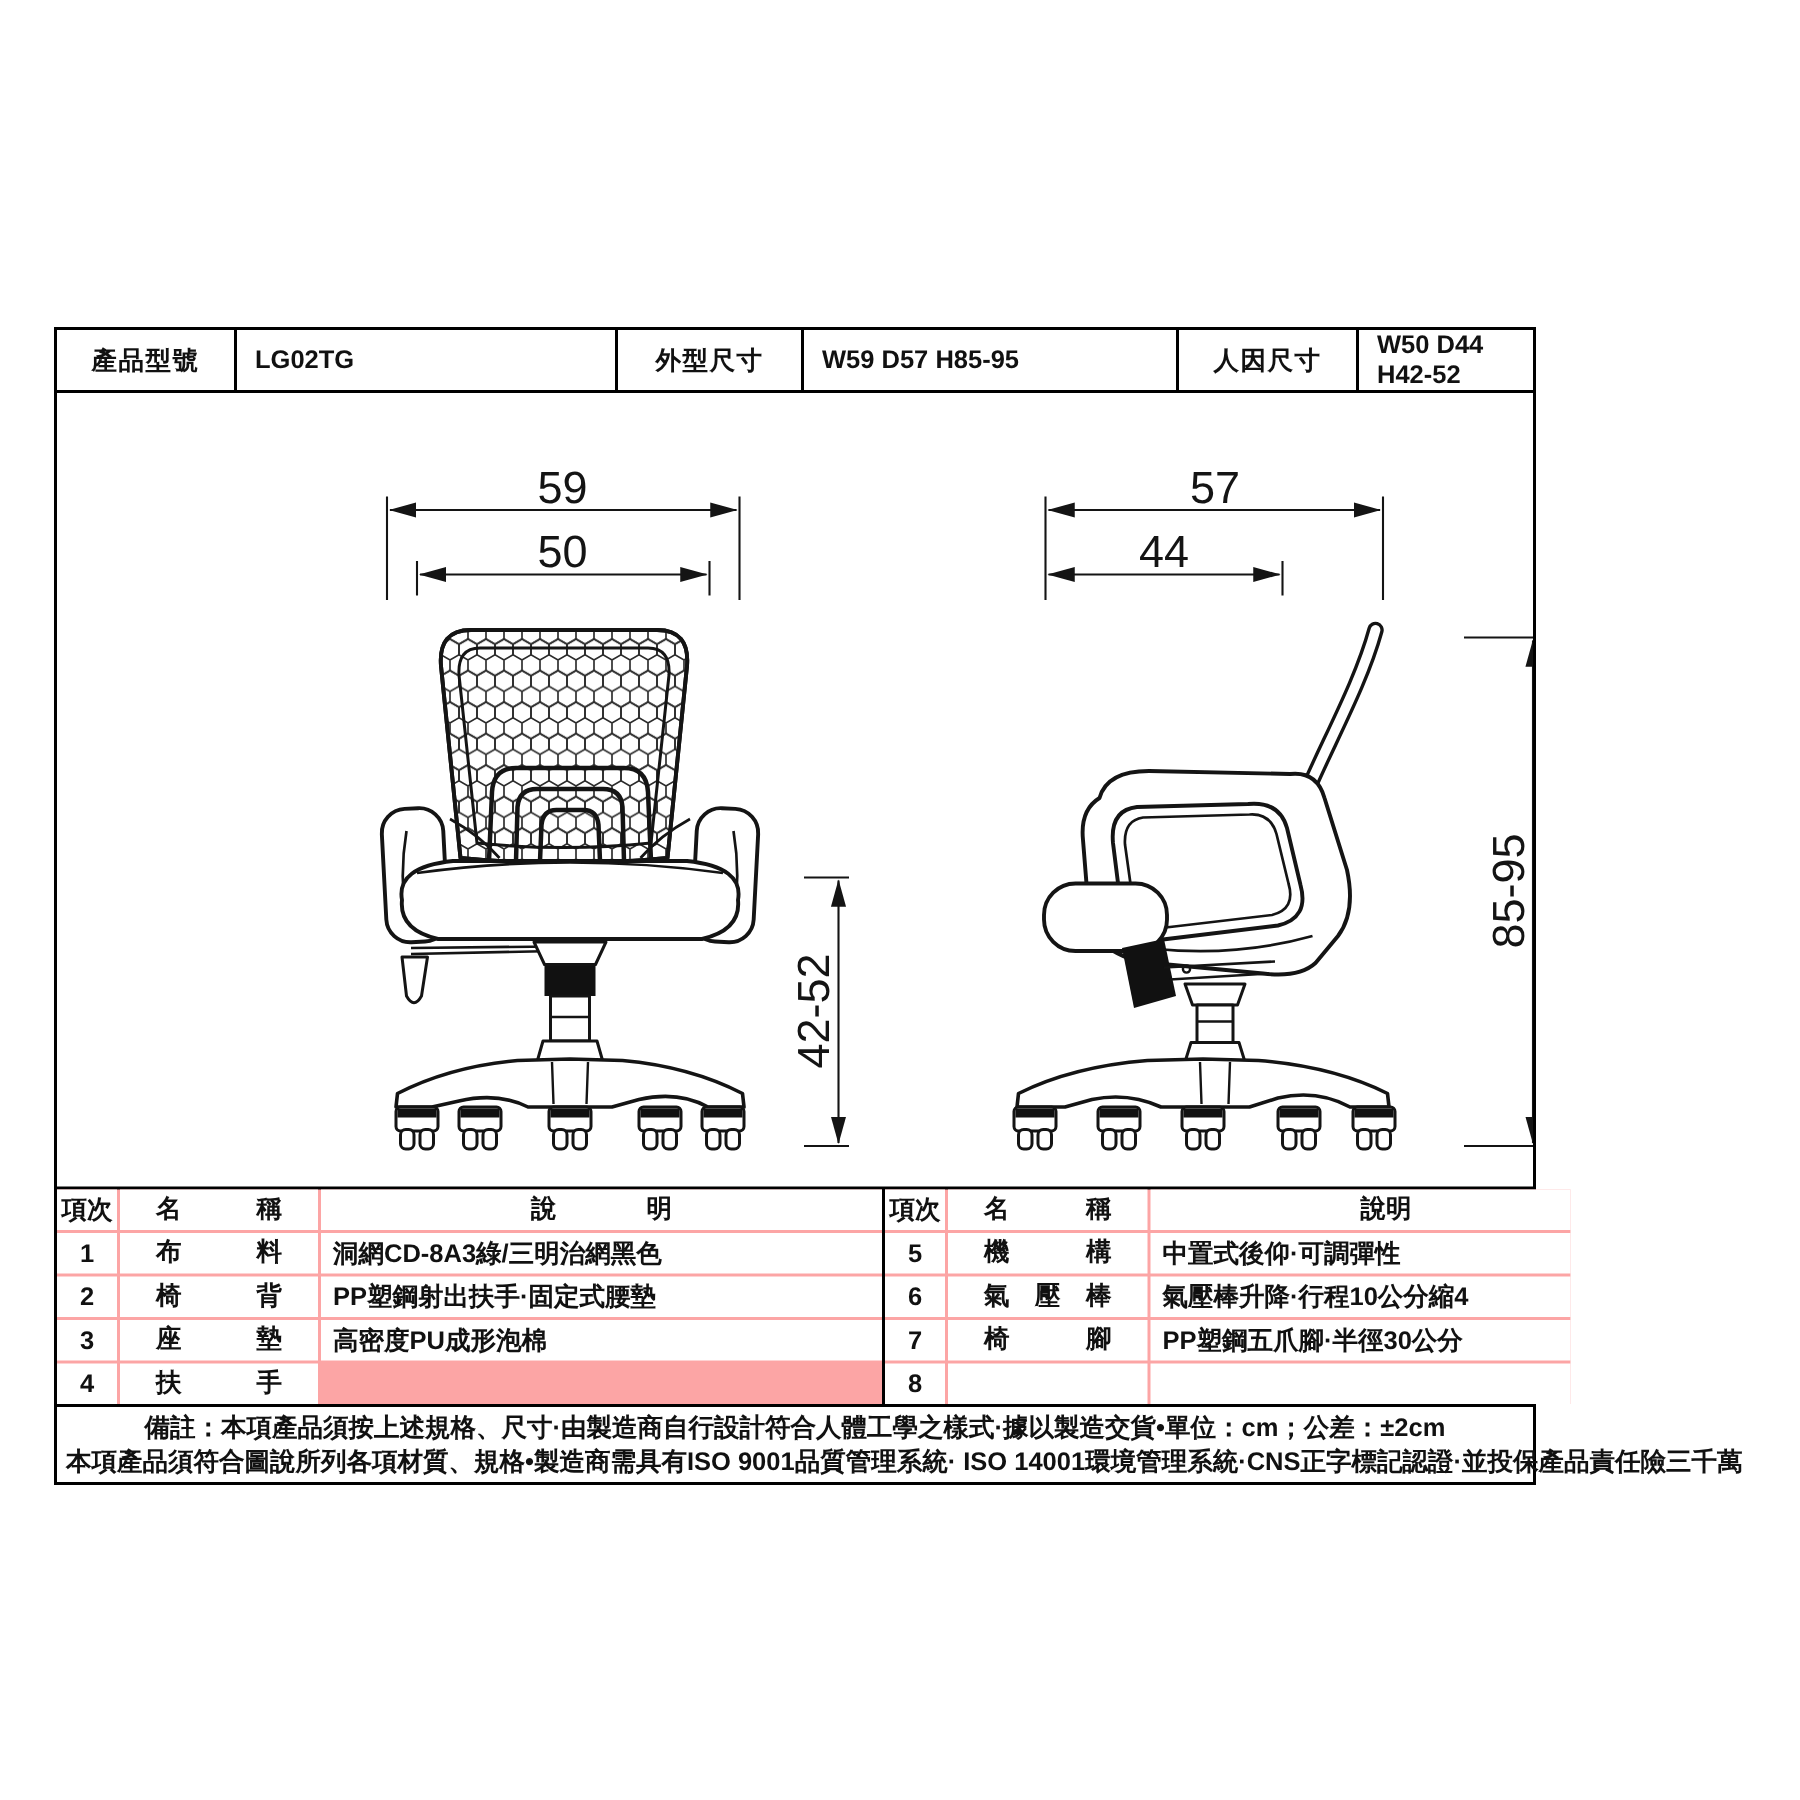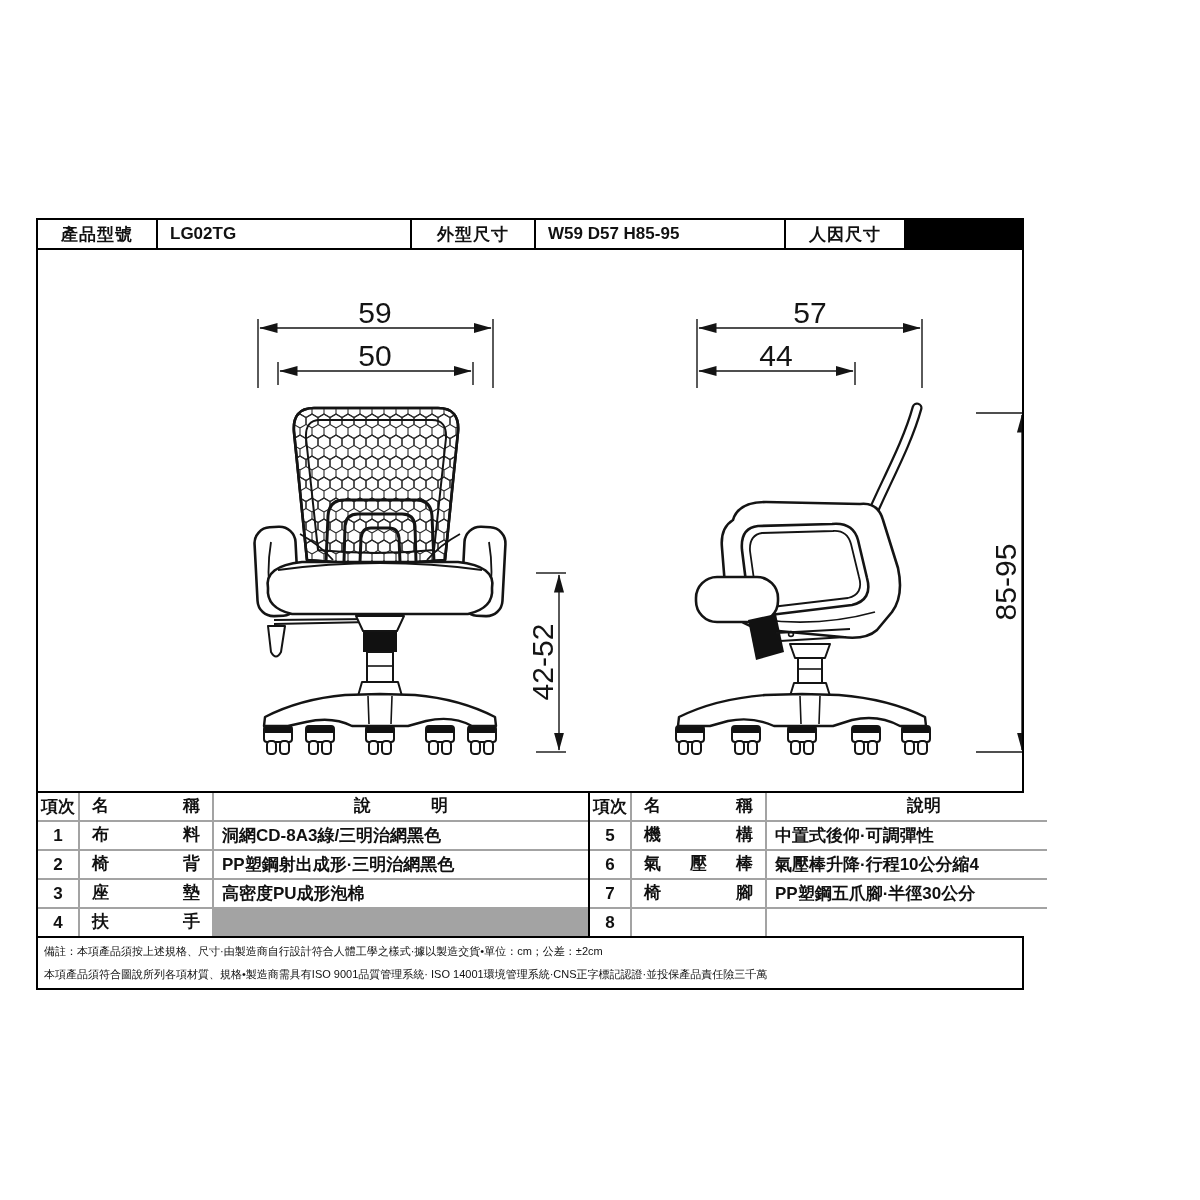--- a/index.html
+++ b/index.html
@@ -9,48 +9,49 @@
        background:#000;padding:2px;box-sizing:border-box;
        display:flex;flex-direction:column;gap:2px;}
   .header-row{flex:0 0 28px;display:grid;gap:2px;background:#000;
               grid-template-columns:118px 252px 122px 248px 118px 1fr;}
   .hcell{background:#fff;display:flex;align-items:center;font-size:17px;font-weight:700;}
   .hcell.lab{justify-content:center;letter-spacing:1px;}
   .hcell.val{padding-left:12px;}
   .draw-area{flex:1 1 auto;background:#fff;position:relative;overflow:hidden;}
   .fig{position:absolute;}
   .parts{flex:0 0 143px;display:grid;grid-template-columns:550px 1fr;gap:2px;background:#000;}
-  .ptable{display:grid;gap:2px;background:#a3a3a3;grid-auto-rows:1fr;}
+  .ptable{display:grid;gap:2px;background:#fca5a5;grid-auto-rows:1fr;}
   .ptable.left{grid-template-columns:40px 132px 1fr;}
   .ptable.right{grid-template-columns:40px 133px 1fr;}
   .cell{background:#fff;display:flex;align-items:center;font-size:17px;font-weight:700;
         overflow:hidden;white-space:nowrap;}
   .cell.center{justify-content:center;}
   .cell.name{display:block;line-height:26px;text-align:justify;text-align-last:justify;
-             padding:0 12px;box-sizing:border-box;}
+             padding:0 24px;box-sizing:border-box;}
   .cell.deschead{display:block;line-height:26px;text-align:justify;text-align-last:justify;
              padding:0 140px;box-sizing:border-box;}
   .cell.desc{padding-left:8px;}
   .notes{flex:0 0 50px;background:#fff;padding:2px 6px;box-sizing:border-box;}
-  .notes div{font-size:11px;font-weight:400;line-height:23px;white-space:nowrap;}
+  .notes div{font-size:17px;font-weight:700;line-height:23px;white-space:nowrap;text-align:center;}
   svg text{font-family:"Liberation Sans",sans-serif;fill:#141414;}
   .dimtxt{font-size:30px;}
 </style>
 </head>
 <body>
 
 <div class="sheet">
   <div class="doc">
 
     <div class="header-row">
       <div class="hcell lab">產品型號</div>
       <div class="hcell val">LG02TG</div>
       <div class="hcell lab">外型尺寸</div>
       <div class="hcell val">W59 D57 H85-95</div>
       <div class="hcell lab">人因尺寸</div>
+      <div class="hcell val">W50 D44 H42-52</div>
     </div>
 
     <div class="draw-area">
 
       <svg class="fig" style="left:202px;top:50px;" width="330" height="470" viewBox="0 0 330 470">
         <defs>
           <pattern id="hex" width="12" height="21" patternUnits="userSpaceOnUse">
             <g fill="none" stroke="#2a2a2a" stroke-width="1.1">
               <path d="M6,-1.5 L12,2 L12,9 L6,12.5 L0,9 L0,2 Z"></path>
               <path d="M0,9 L6,12.5 L6,19.5 L0,23 L-6,19.5 L-6,12.5 Z"></path>
@@ -250,21 +251,21 @@
         <div class="cell center">項次</div>
         <div class="cell name">名稱</div>
         <div class="cell deschead">說明</div>
 
         <div class="cell center">1</div>
         <div class="cell name">布料</div>
         <div class="cell desc">洞網CD-8A3綠/三明治網黑色</div>
 
         <div class="cell center">2</div>
         <div class="cell name">椅背</div>
-        <div class="cell desc">PP塑鋼射出成形·三明治網黑色</div>
+        <div class="cell desc">PP塑鋼射出扶手·固定式腰墊</div>
 
         <div class="cell center">3</div>
         <div class="cell name">座墊</div>
         <div class="cell desc">高密度PU成形泡棉</div>
 
         <div class="cell center">4</div>
         <div class="cell name">扶手</div>
       </div>
 
       <div class="ptable right">

